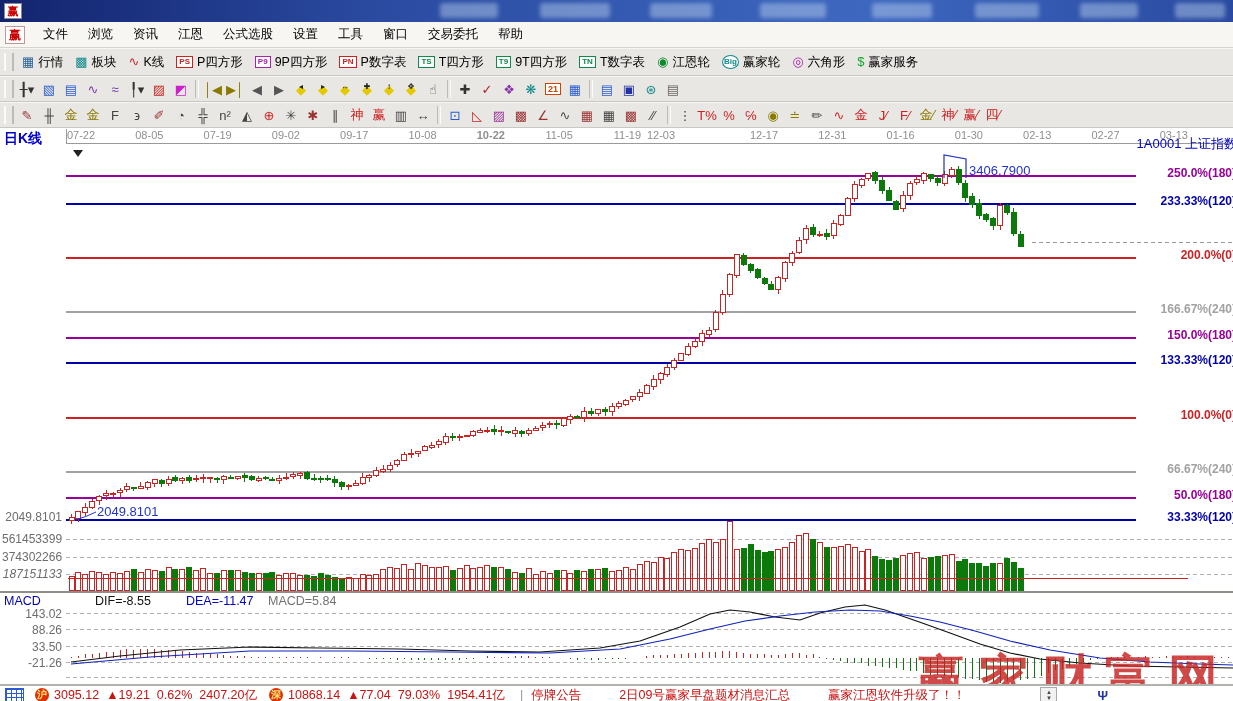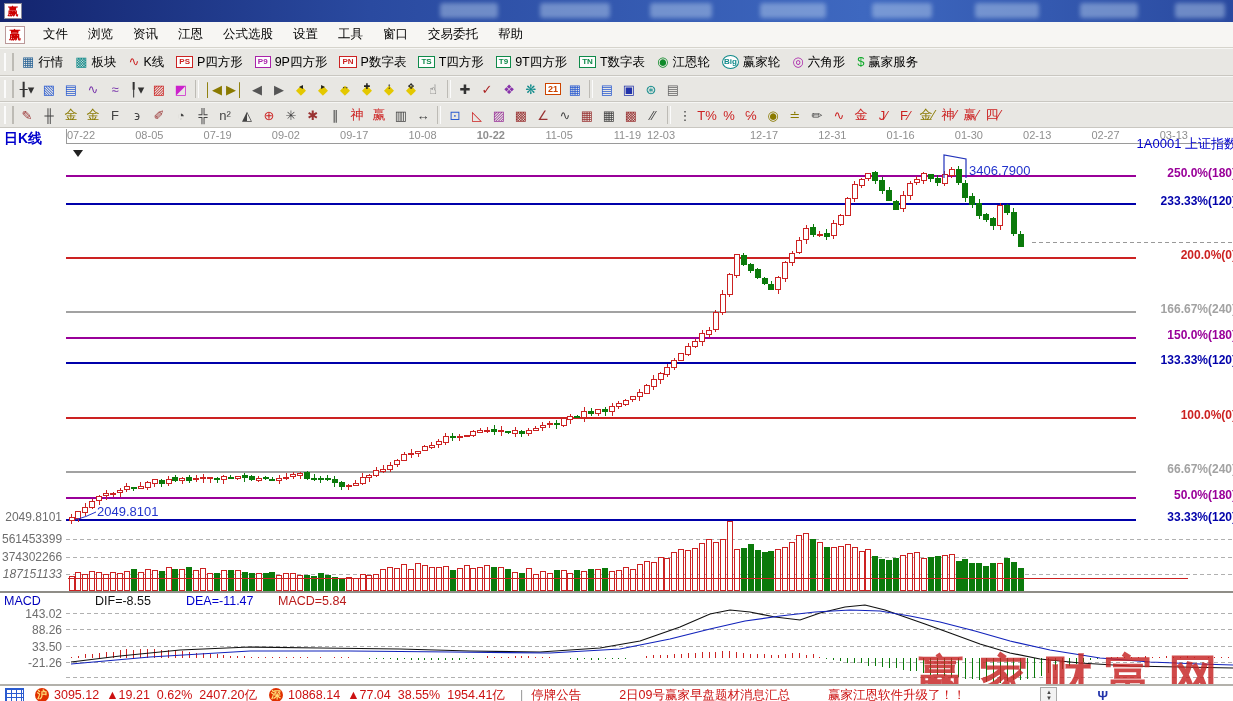--- a/index.html
+++ b/index.html
@@ -1040,34 +1040,34 @@
         <span class="abs scale-label" style="top: 512px;">33.50</span>
         <span class="abs scale-label" style="top: 528px;">-21.26</span>
       </div>
 
     <div class="abs onchart-blue" style="left:97px;top:376px">2049.8101</div>
     <div class="abs onchart-blue" style="left:969px;top:35px">3406.7900</div>
 
     <div class="abs macd-head" style="left:4px;color:#0000bb">MACD</div>
     <div class="abs macd-head" style="left:95px;color:#111">DIF=-8.55</div>
     <div class="abs macd-head" style="left:186px;color:#0000cc">DEA=-11.47</div>
-    <div class="abs macd-head" style="left:278px;color:#b91c1c">MACD=5.84</div>
+    <div class="abs macd-head" style="left:268px;color:#737373">MACD=5.84</div>
 
     <div class="abs watermark">赢家财富网</div>
   </div>
 
   <div class="statusbar">
     <span class="sb-grid-ico"></span>
     <span class="sb-badge">沪</span>
     <span class="sb-txt">
       <b>3095.12</b><b>▲19.21</b><b>0.62%</b><b>2407.20亿</b>
     </span>
     <span class="sb-badge">深</span>
     <span class="sb-txt">
-      <b>10868.14</b><b>▲77.04</b><b>38.55%</b><b>1954.41亿</b>
+      <b>10868.14</b><b>▲77.04</b><b>79.03%</b><b>1954.41亿</b>
     </span>
     <span class="sb-sep">|</span>
     <span class="sb-tick">停牌公告</span>
     <span class="sb-tick">2日09号赢家早盘题材消息汇总</span>
     <span class="sb-tick">赢家江恩软件升级了！！</span>
     <span class="sb-right">
       <span class="spinner">
           <span>▲</span>
           <span>▼</span>
         </span>

